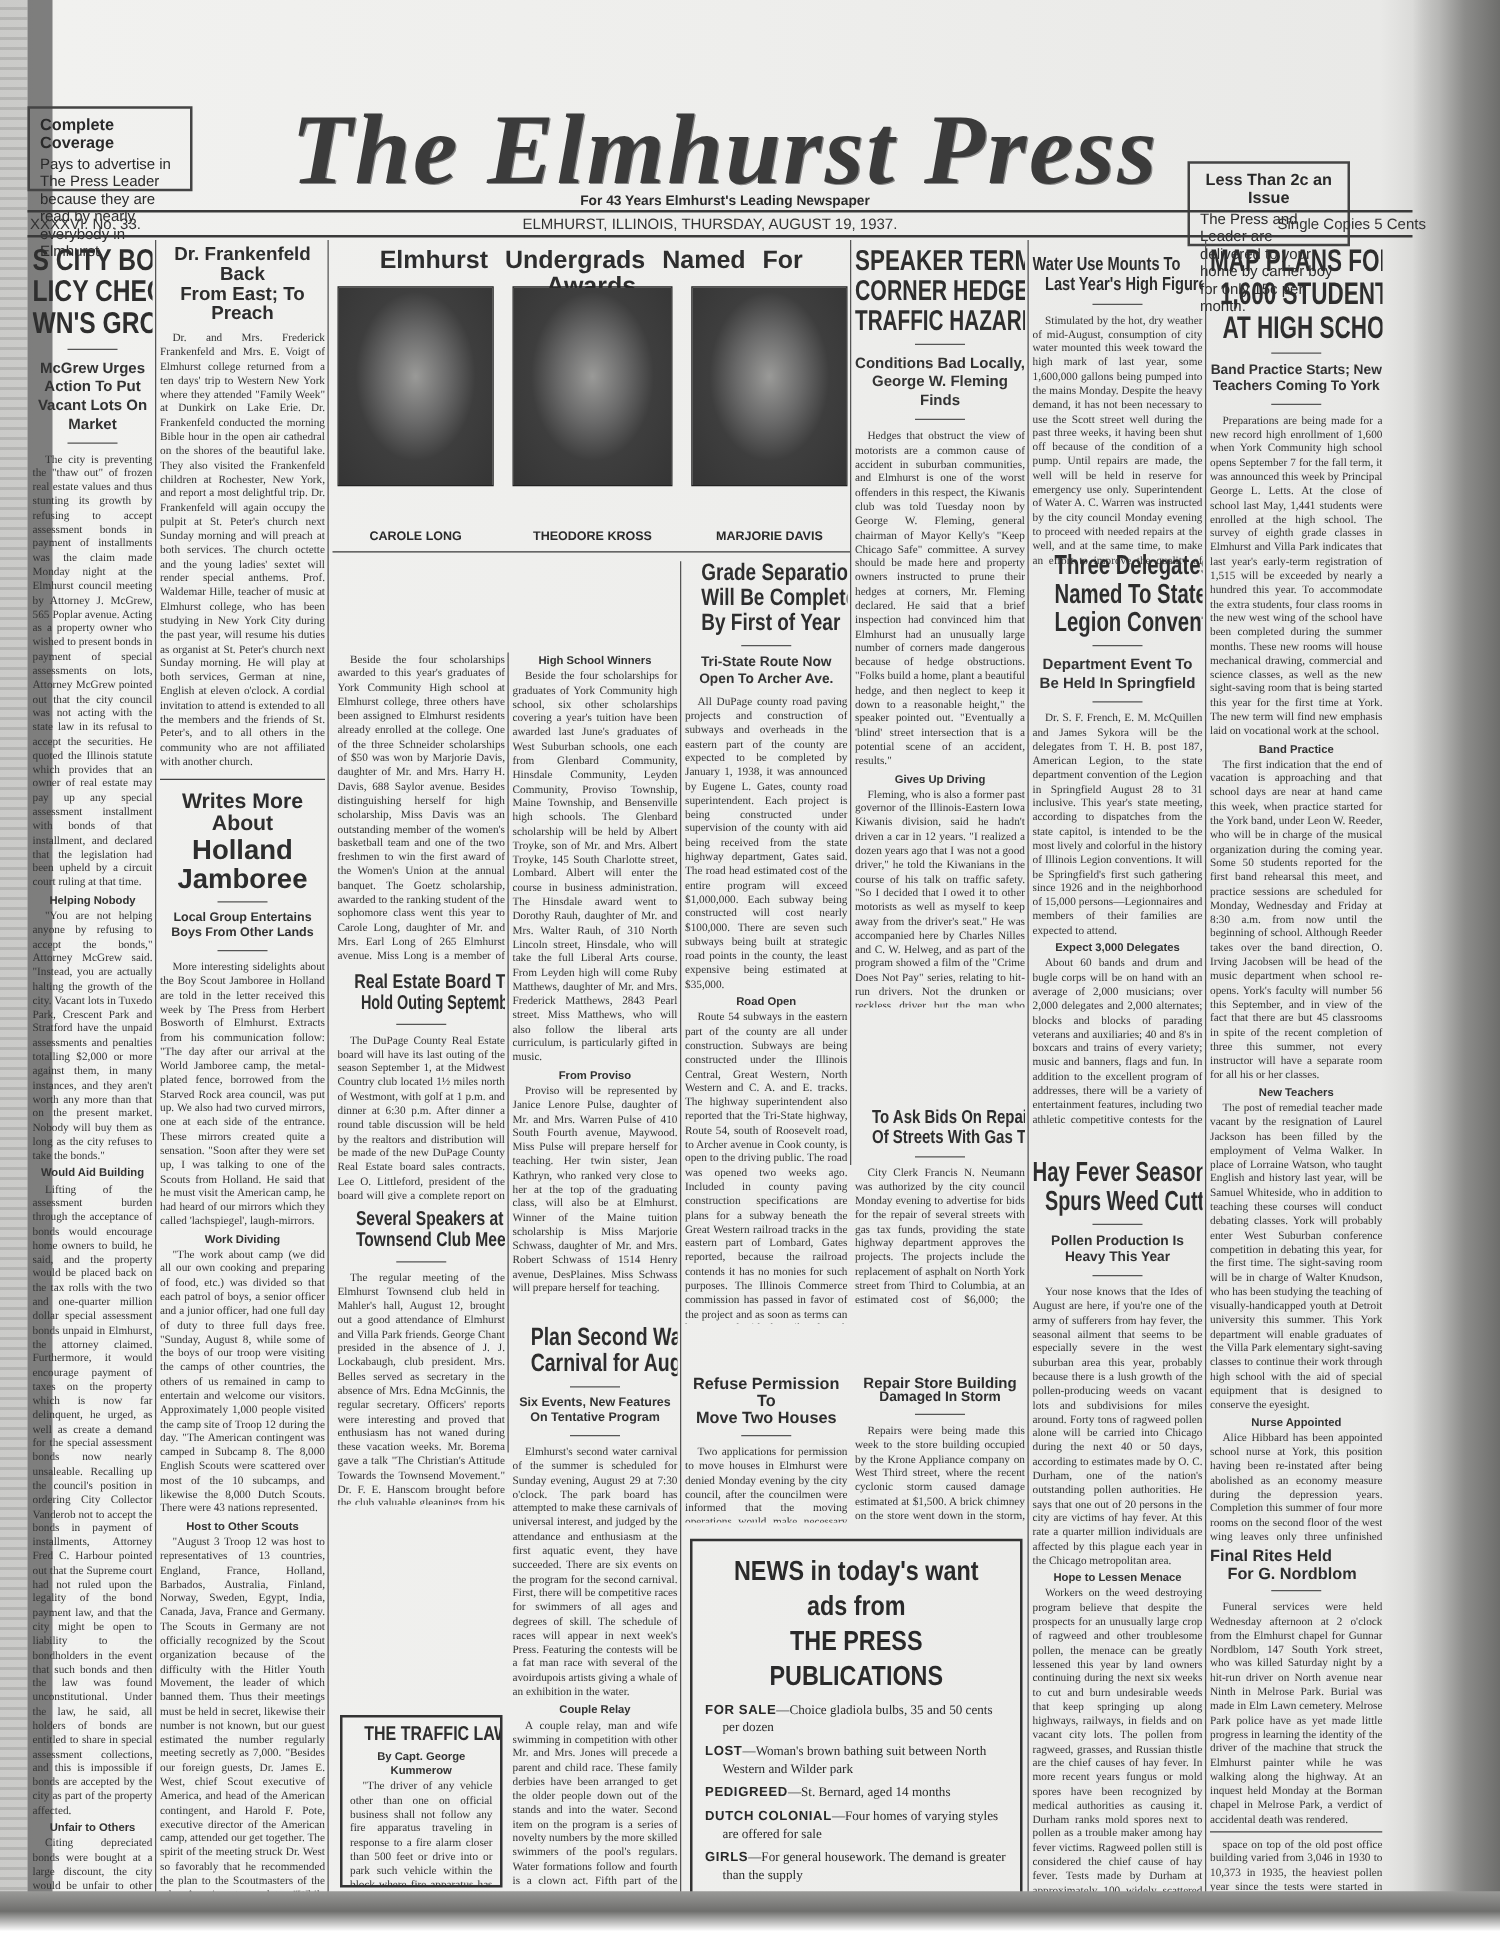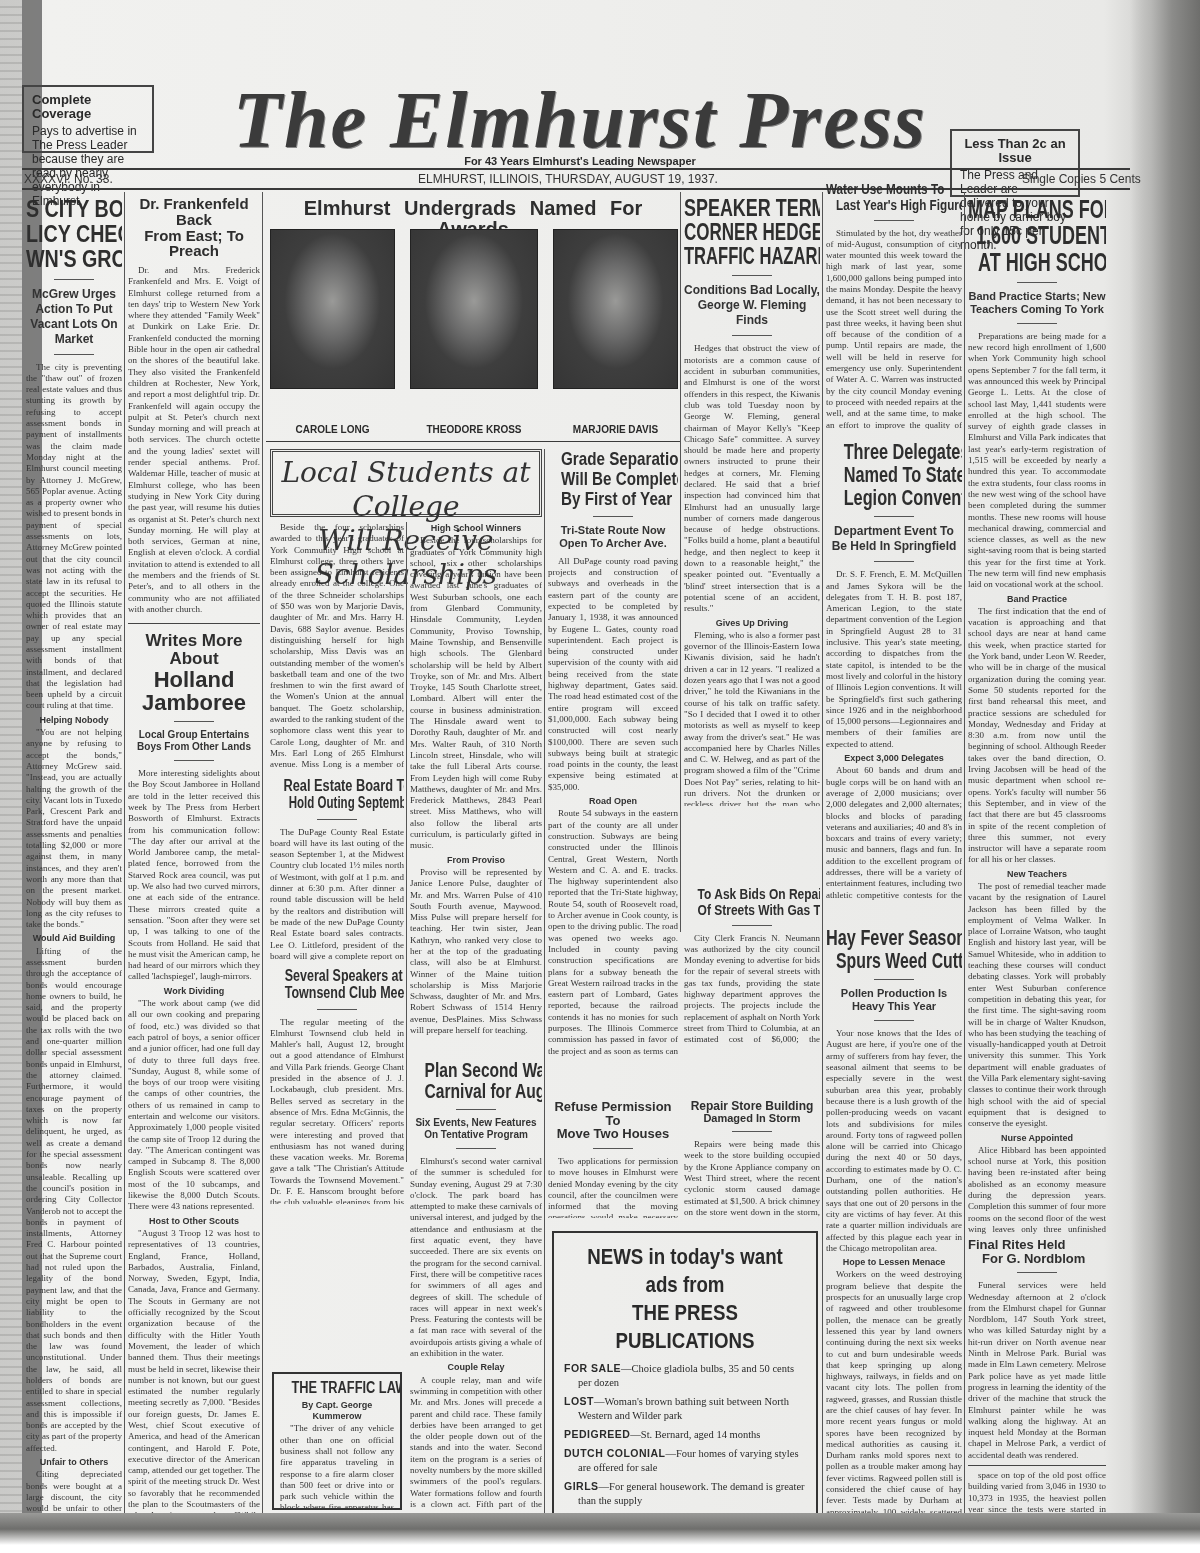--- a/index.html
+++ b/index.html
@@ -116,24 +116,20 @@
 
   <div class="hd" style="position:absolute; left:268px; top:198px; width:410px; font-size:20px; word-spacing:8px; font-weight:bold;">Elmhurst Undergrads Named For Awards</div>
   <div class="photo" style="left:270px; top:229px; width:125px; height:160px;"></div>
   <div class="photo" style="left:410px; top:229px; width:128px; height:160px;"></div>
   <div class="photo" style="left:553px; top:229px; width:125px; height:160px;"></div>
   <div class="caption" style="left:270px; top:424px; width:125px;">CAROLE LONG</div>
   <div class="caption" style="left:410px; top:424px; width:128px;">THEODORE KROSS</div>
   <div class="caption" style="left:553px; top:424px; width:125px;">MARJORIE DAVIS</div>
   <div class="rule" style="left:266px; top:441px; width:414px; height:1px;"></div>
 
-  <div class="boxhead" style="left:270px; top:449px; width:272px; height:68px;">
-    <div>Local Students at College</div>
-    <div>Will Receive Scholarships</div>
-  </div>
 
   <div class="col" style="left:270px; top:522px; width:134px; height:248px;">
     <p class="body">Beside the four scholarships awarded to this year's graduates of York Community High school at Elmhurst college, three others have been assigned to Elmhurst residents already enrolled at the college. One of the three Schneider scholarships of $50 was won by Marjorie Davis, daughter of Mr. and Mrs. Harry H. Davis, 688 Saylor avenue. Besides distinguishing herself for high scholarship, Miss Davis was an outstanding member of the women's basketball team and one of the two freshmen to win the first award of the Women's Union at the annual banquet. The Goetz scholarship, awarded to the ranking student of the sophomore class went this year to Carole Long, daughter of Mr. and Mrs. Earl Long of 265 Elmhurst avenue. Miss Long is a member of the Women's Glee club and has been very active in dramatics. She was chosen for the part of the heroine in the twelfth annual play of campus life year before last, was secretary of the College Theatre and mistress of properties this past year, and had parts in "Wonder-hat," "Riders to the Sea" and "Murder in the Cathedral."</p>
 
   </div>
   <div class="vline" style="left:406px; top:522px; height:640px;"></div>
   <div class="col" style="left:410px; top:522px; width:132px; height:640px;">
 
     <p class="body"></p>
     <div class="sect" style="margin-top:0;">High School Winners</div>
@@ -230,21 +226,21 @@
       <div class="ad-item"><b>LOST</b>—<span>Woman's brown bathing suit between North Western and Wilder park</span></div>
       <div class="ad-item"><b>PEDIGREED</b>—<span>St. Bernard, aged 14 months</span></div>
       <div class="ad-item"><b>DUTCH COLONIAL</b>—<span>Four homes of varying styles are offered for sale</span></div>
       <div class="ad-item"><b>GIRLS</b>—<span>For general housework. The demand is greater than the supply</span></div>
       <div class="ad-item"><b>PIANOS</b>—<span>Twenty new popular sized grand pianos reduced in price</span></div>
       <div class="ad-item"><b>PAINTING</b>—<span>Guaranteed workmanship in paperhanging and painting</span></div>
     </div>
 
   </div>
 
-  <div class="col" style="left:826px; top:181px; width:136px; height:248px;">
+  <div class="col" style="left:826px; top:204px; width:136px; height:248px;">
     <div class="hd" style="font-size:15px; transform:scaleX(.78); transform-origin:left; white-space:nowrap; text-align:left;">Water Use Mounts To</div>
     <div class="hd" style="font-size:15px; transform:scaleX(.78); transform-origin:left; white-space:nowrap; text-align:left; margin-left:10px;">Last Year's High Figure</div>
     <div class="dash"></div>
     <p class="body">Stimulated by the hot, dry weather of mid-August, consumption of city water mounted this week toward the high mark of last year, some 1,600,000 gallons being pumped into the mains Monday. Despite the heavy demand, it has not been necessary to use the Scott street well during the past three weeks, it having been shut off because of the condition of a pump. Until repairs are made, the well will be held in reserve for emergency use only. Superintendent of Water A. C. Warren was instructed by the city council Monday evening to proceed with needed repairs at the well, and at the same time, to make an effort to improve the quality of water produced from this 2,200 foot shaft. This work will probably be started some time in September after the hot weather has passed.</p>
   </div>
 
   <div class="col" style="left:826px; top:440px; width:136px; height:460px;">
     <div class="hd" style="font-size:22px; transform:scaleX(.74); transform-origin:center; white-space:nowrap;">Three Delegates</div>
     <div class="hd" style="font-size:22px; transform:scaleX(.74); transform-origin:center; white-space:nowrap;">Named To State</div>
     <div class="hd" style="font-size:22px; transform:scaleX(.74); transform-origin:center; white-space:nowrap;">Legion Convention</div>

